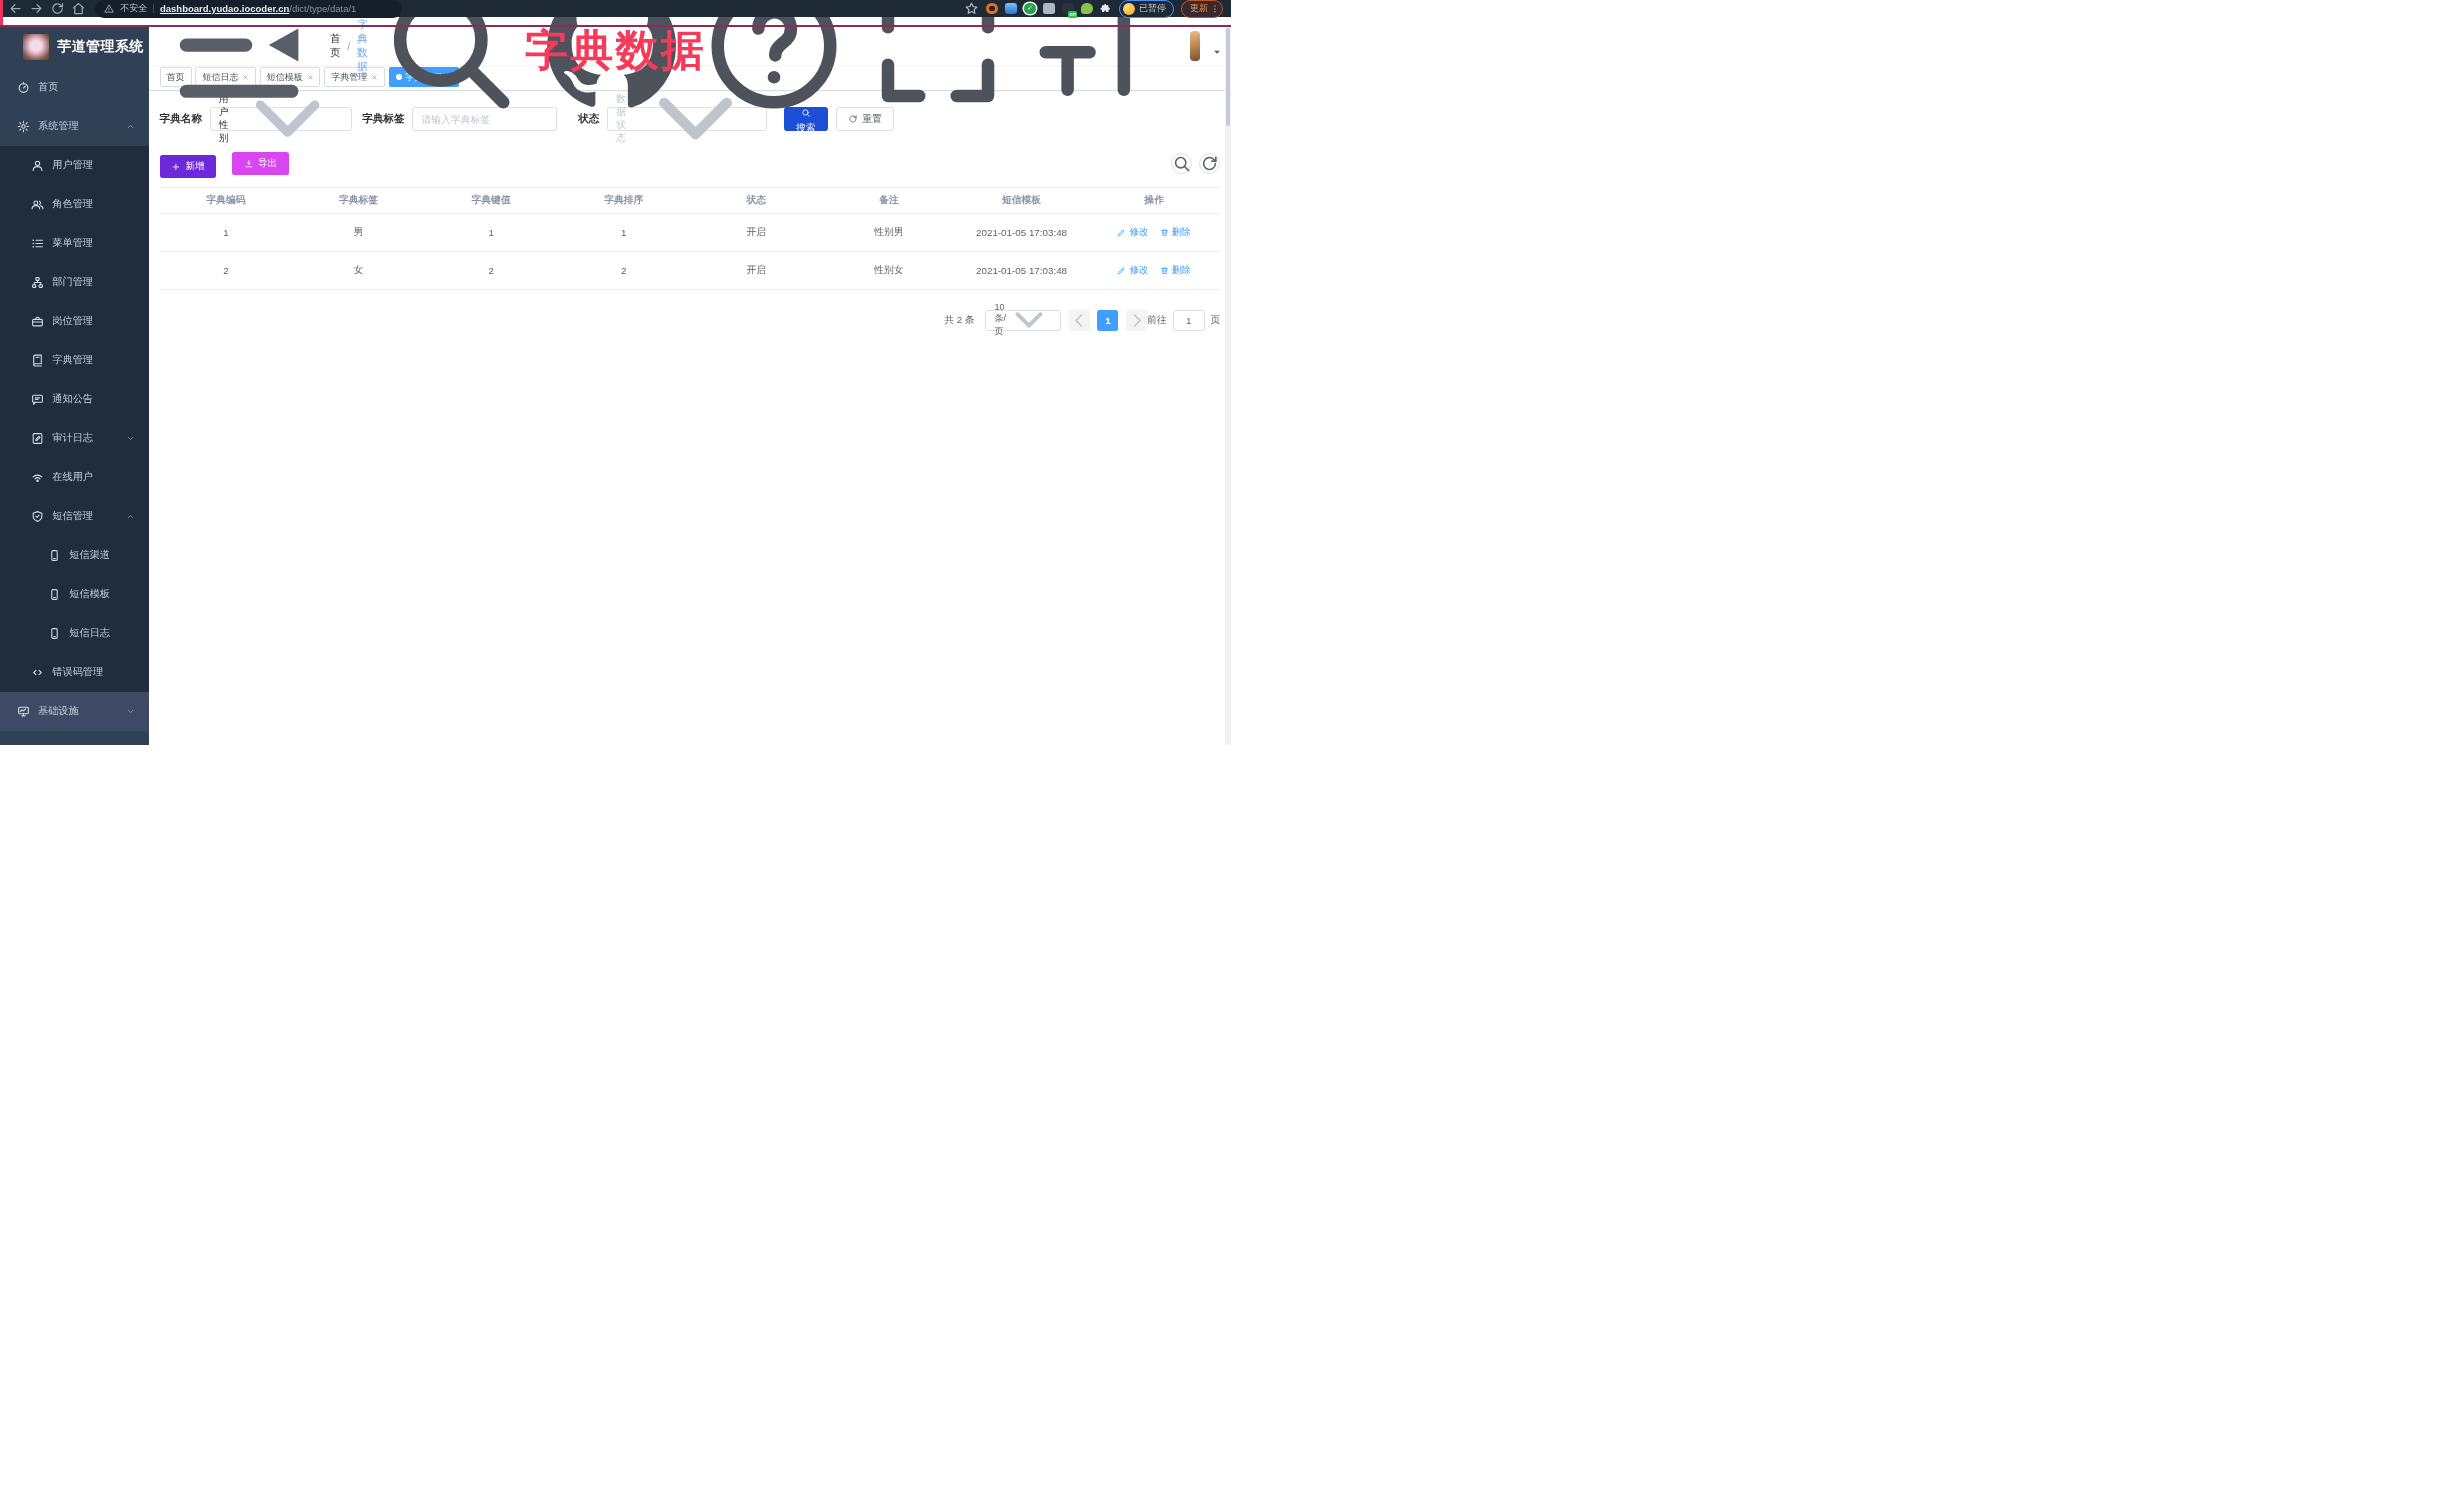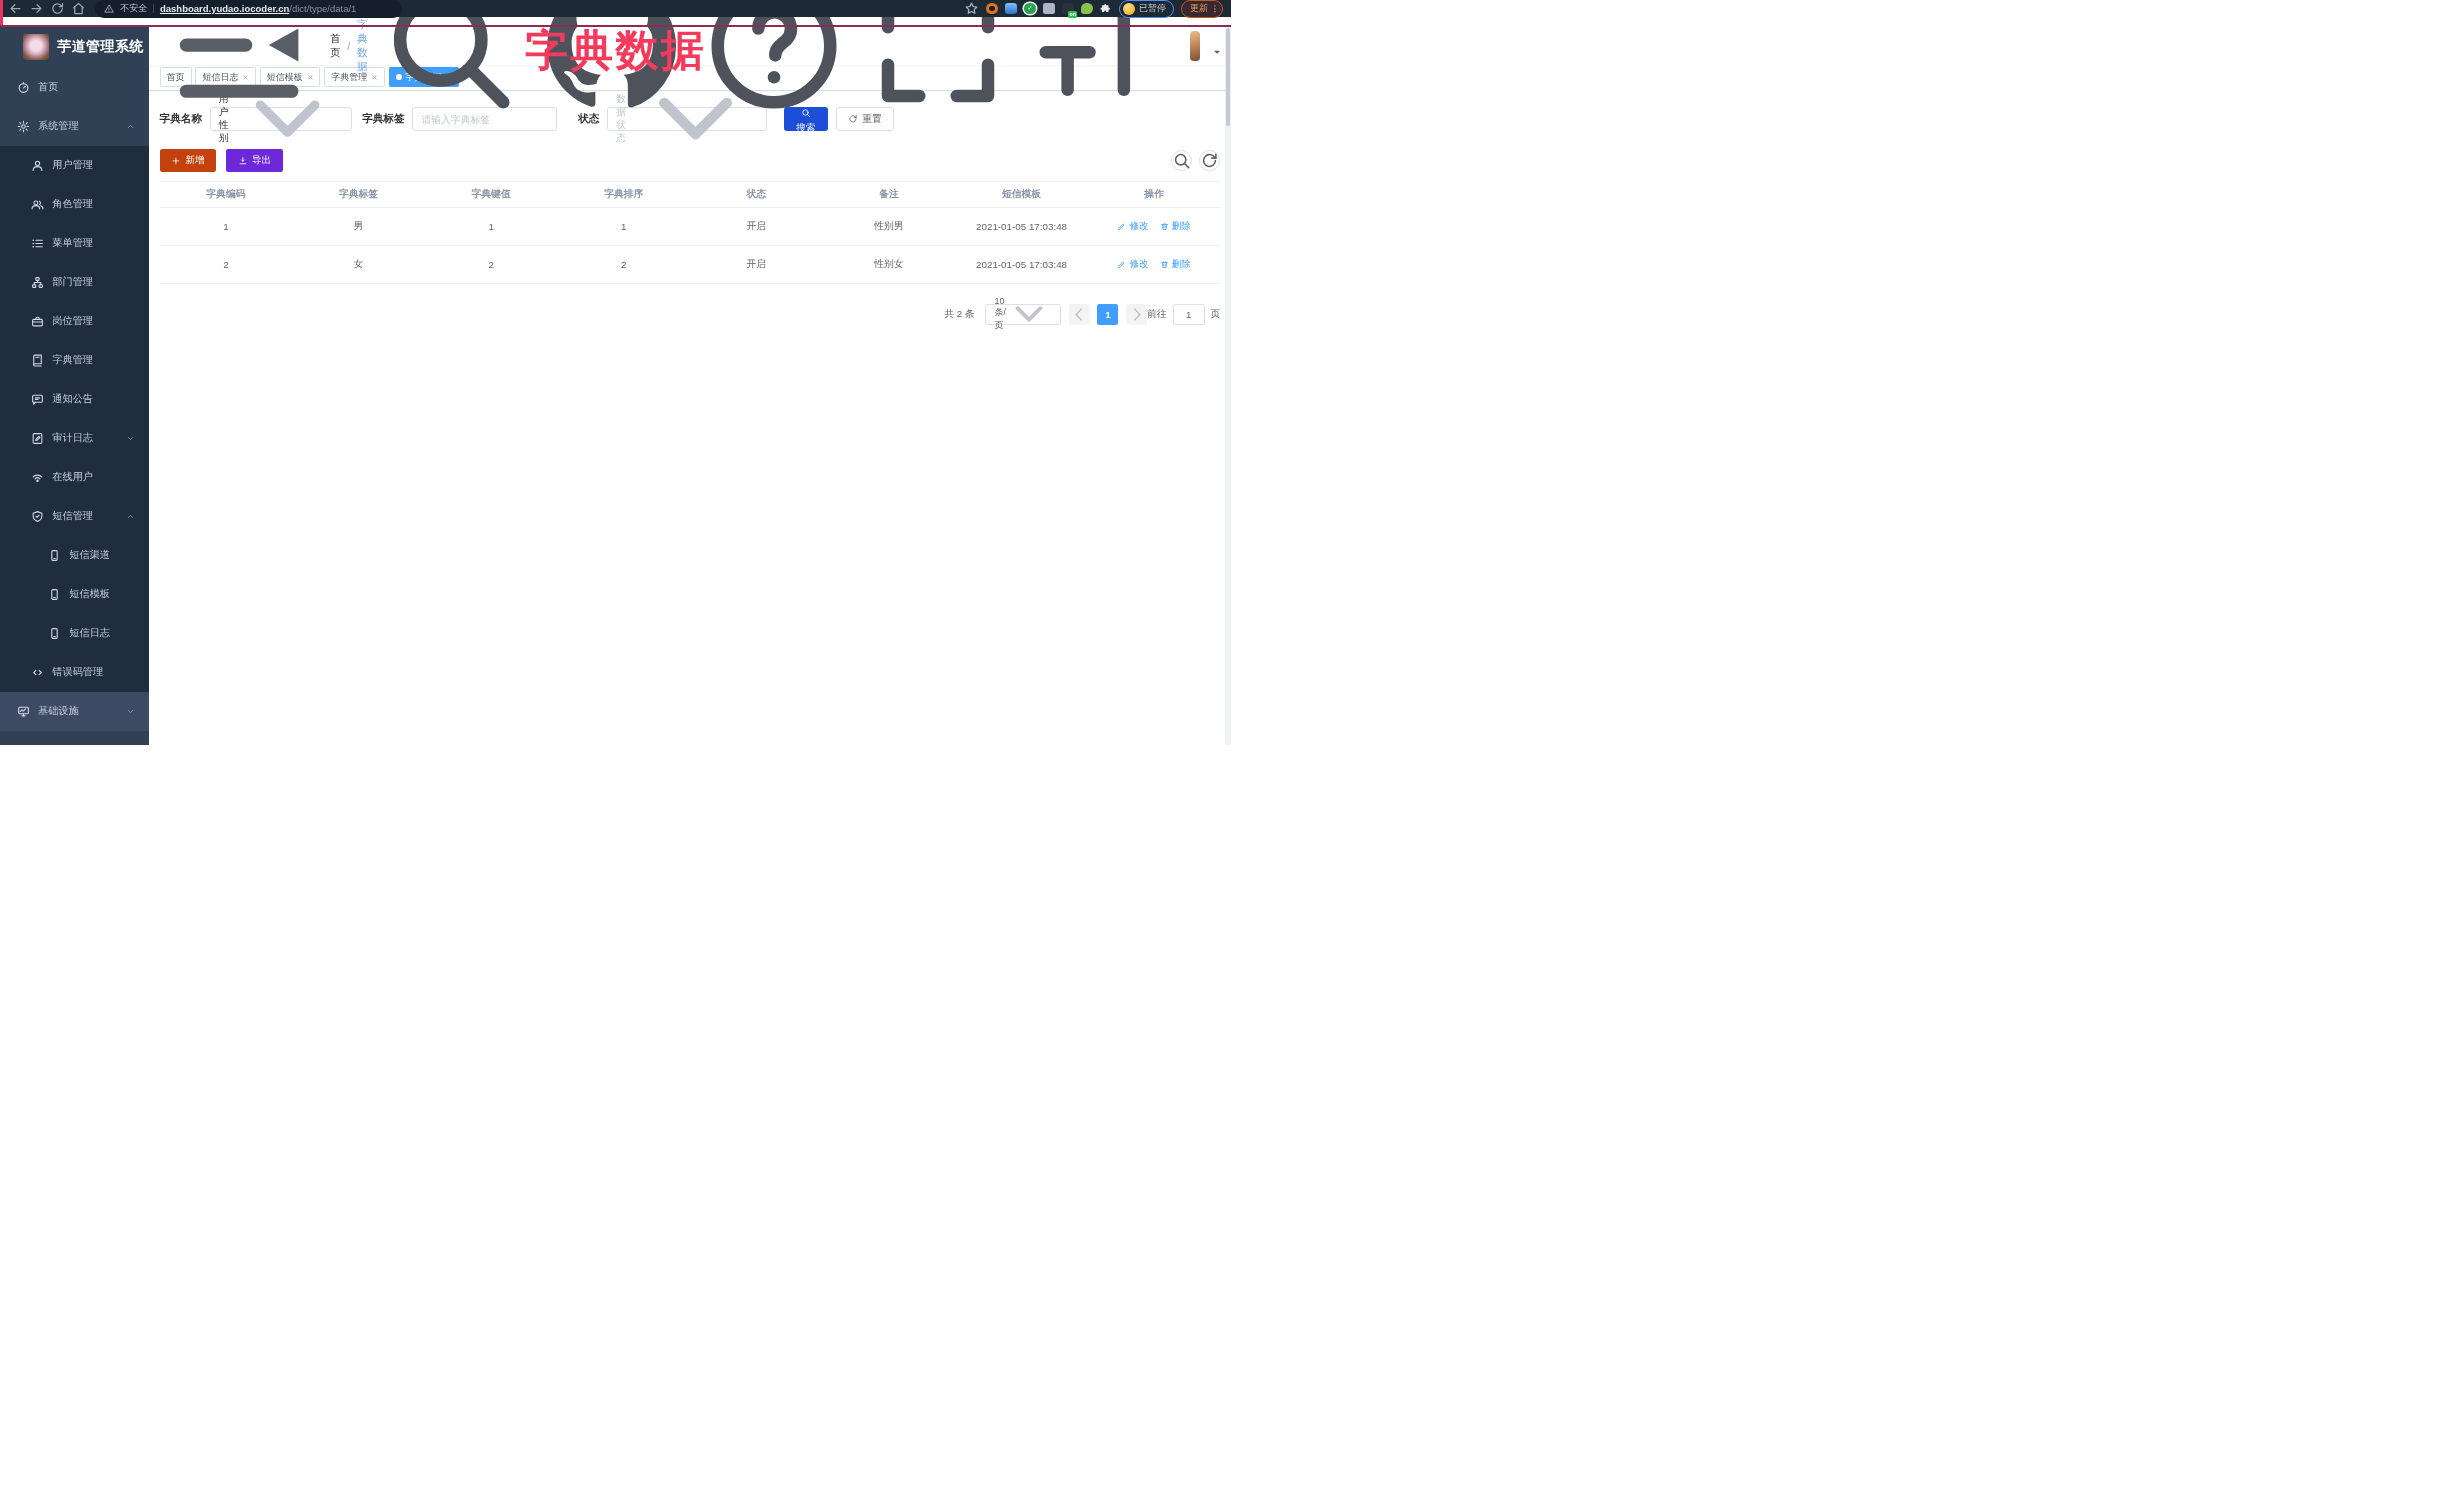--- a/index.html
+++ b/index.html
@@ -107,22 +107,22 @@
   .ml14{margin-left:10.6px;} .ml28{margin-left:21px;} .ml22{margin-left:16.7px;} .ml10{margin-left:7.6px;}
 
   .btn{height:24px;border-radius:3px;display:inline-flex;align-items:center;gap:4.5px;font-size:9.8px;
     padding:0 11.4px;cursor:pointer;border:0.8px solid transparent;white-space:nowrap;}
   .btn svg{width:9.8px;height:9.8px;}
   .btn-search{background:#1d4ed8;color:#fff;flex-direction:column;}
   .btn-reset{background:#fff;border-color:#dcdfe6;color:#606266;}
 
   .action-row{display:flex;align-items:center;margin-top:18px;}
   .btn-sm{height:23px;font-size:9.5px;padding:0 10.6px;border-radius:2.3px;}
-  .btn-add{background:#c2410c;color:#fff;}
-  .btn-export{background:#6d28d9;color:#fff;margin-left:10px;}
+  .btn-add{background:#6d28d9;color:#fff;margin-top:6px;}
+  .btn-export{background:#d946ef;color:#fff;margin-left:16px;}
   .row-right{margin-left:auto;display:flex;gap:7.6px;}
   .circle-btn{width:21px;height:21px;border-radius:50%;border:0.8px solid #dcdfe6;display:flex;
     align-items:center;justify-content:center;color:#5f6368;background:#fff;cursor:pointer;}
   .circle-btn svg{width:9.8px;height:9.8px;}
 
   .dtable{margin-top:9px;border-top:0.8px solid #ebeef5;}
   .tr{display:flex;border-bottom:0.8px solid #ebeef5;}
   .th,.td{flex:1;display:flex;align-items:center;justify-content:center;font-size:9.8px;}
   .tr-head{height:26px;}
   .th{color:#8a94a6;font-weight:700;}

